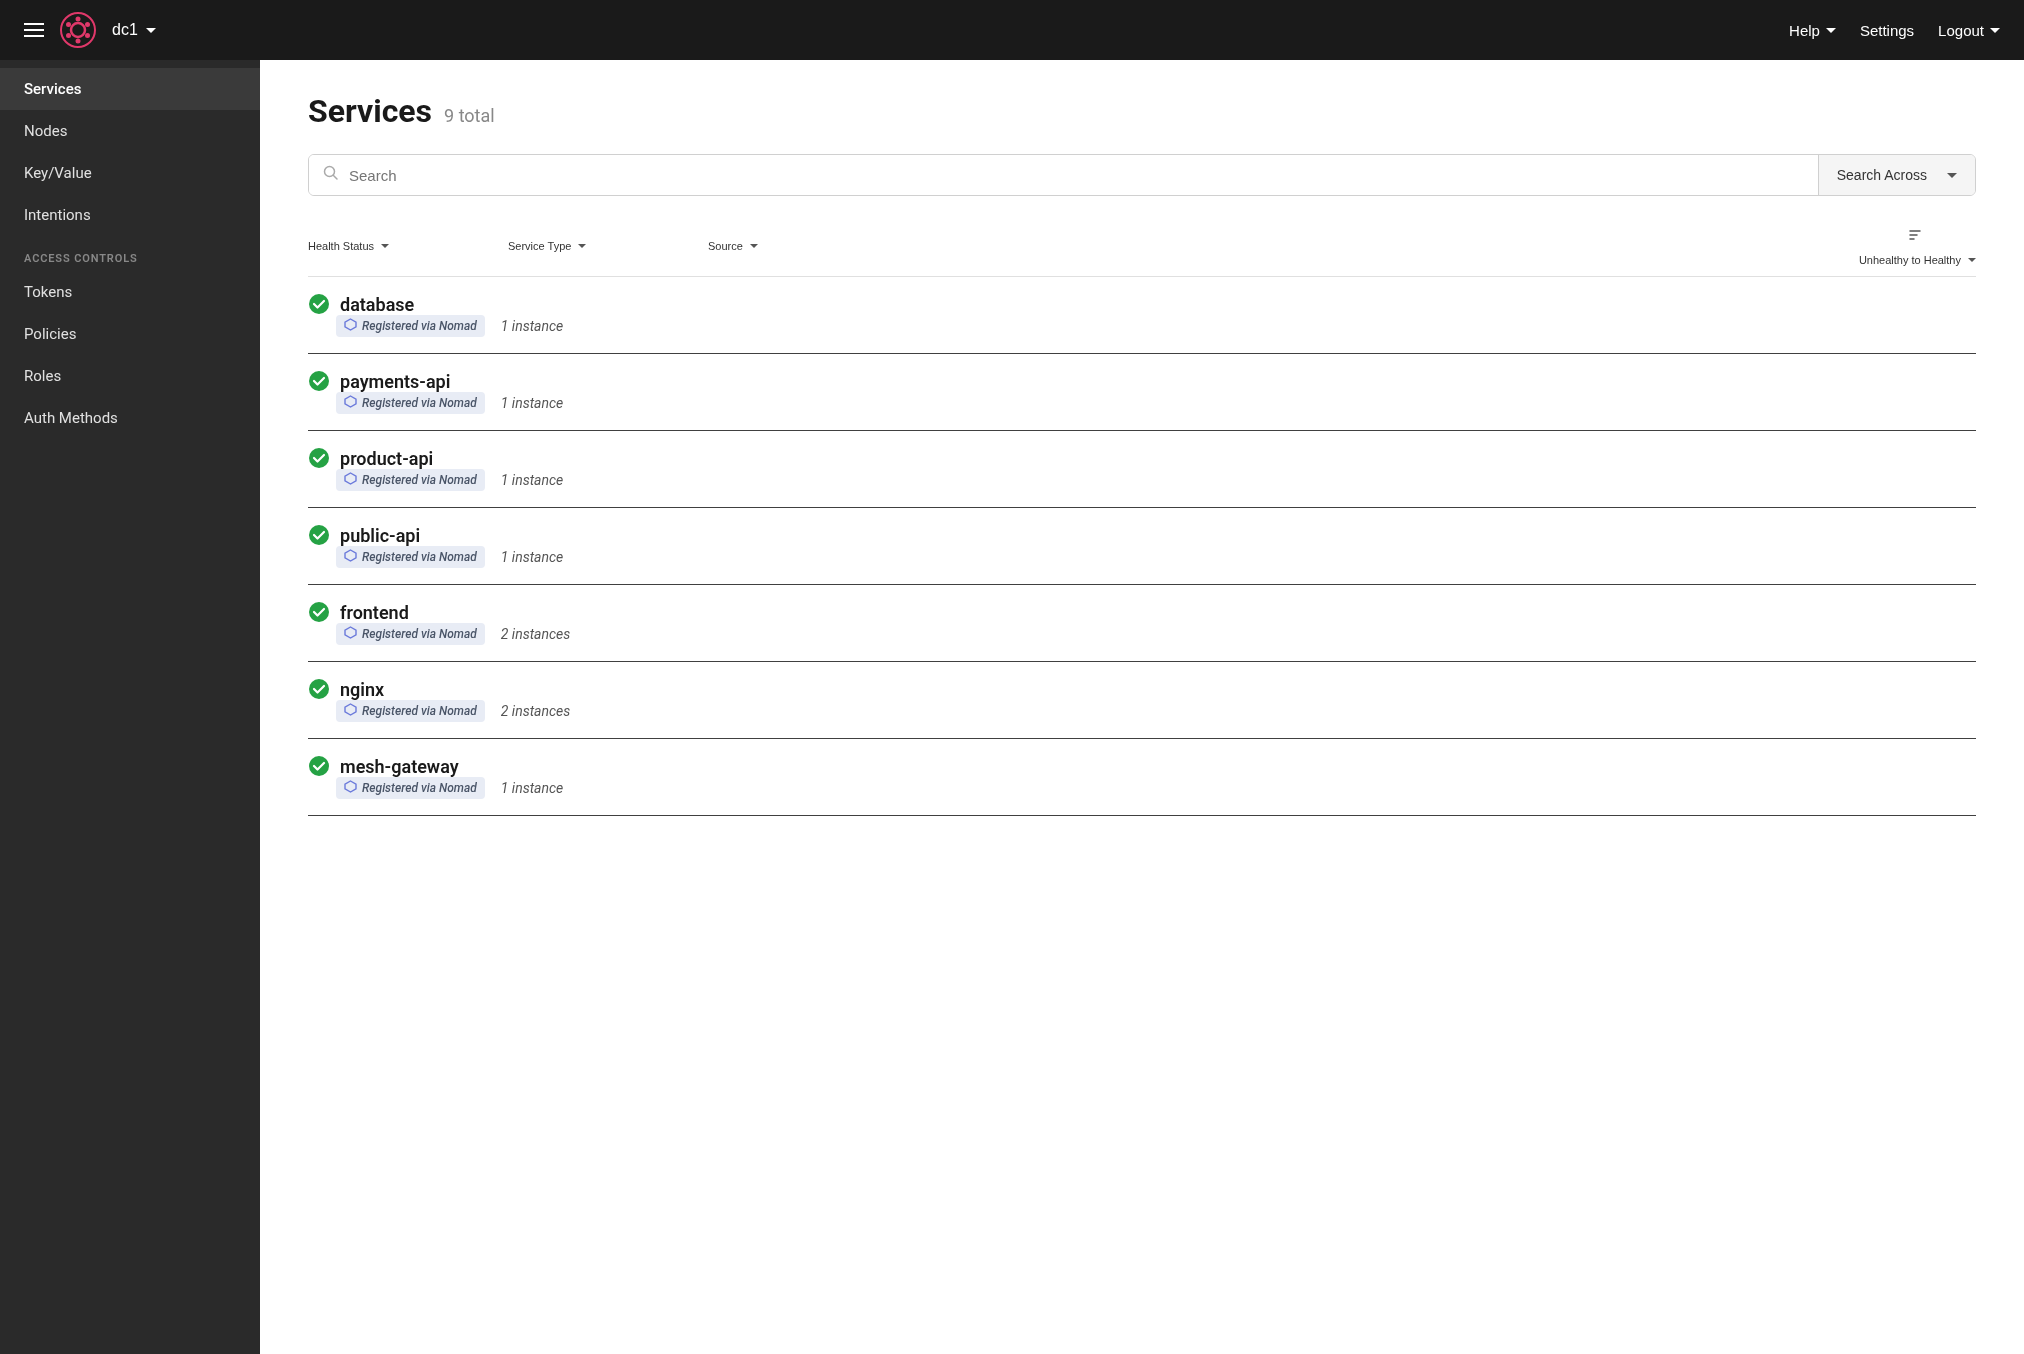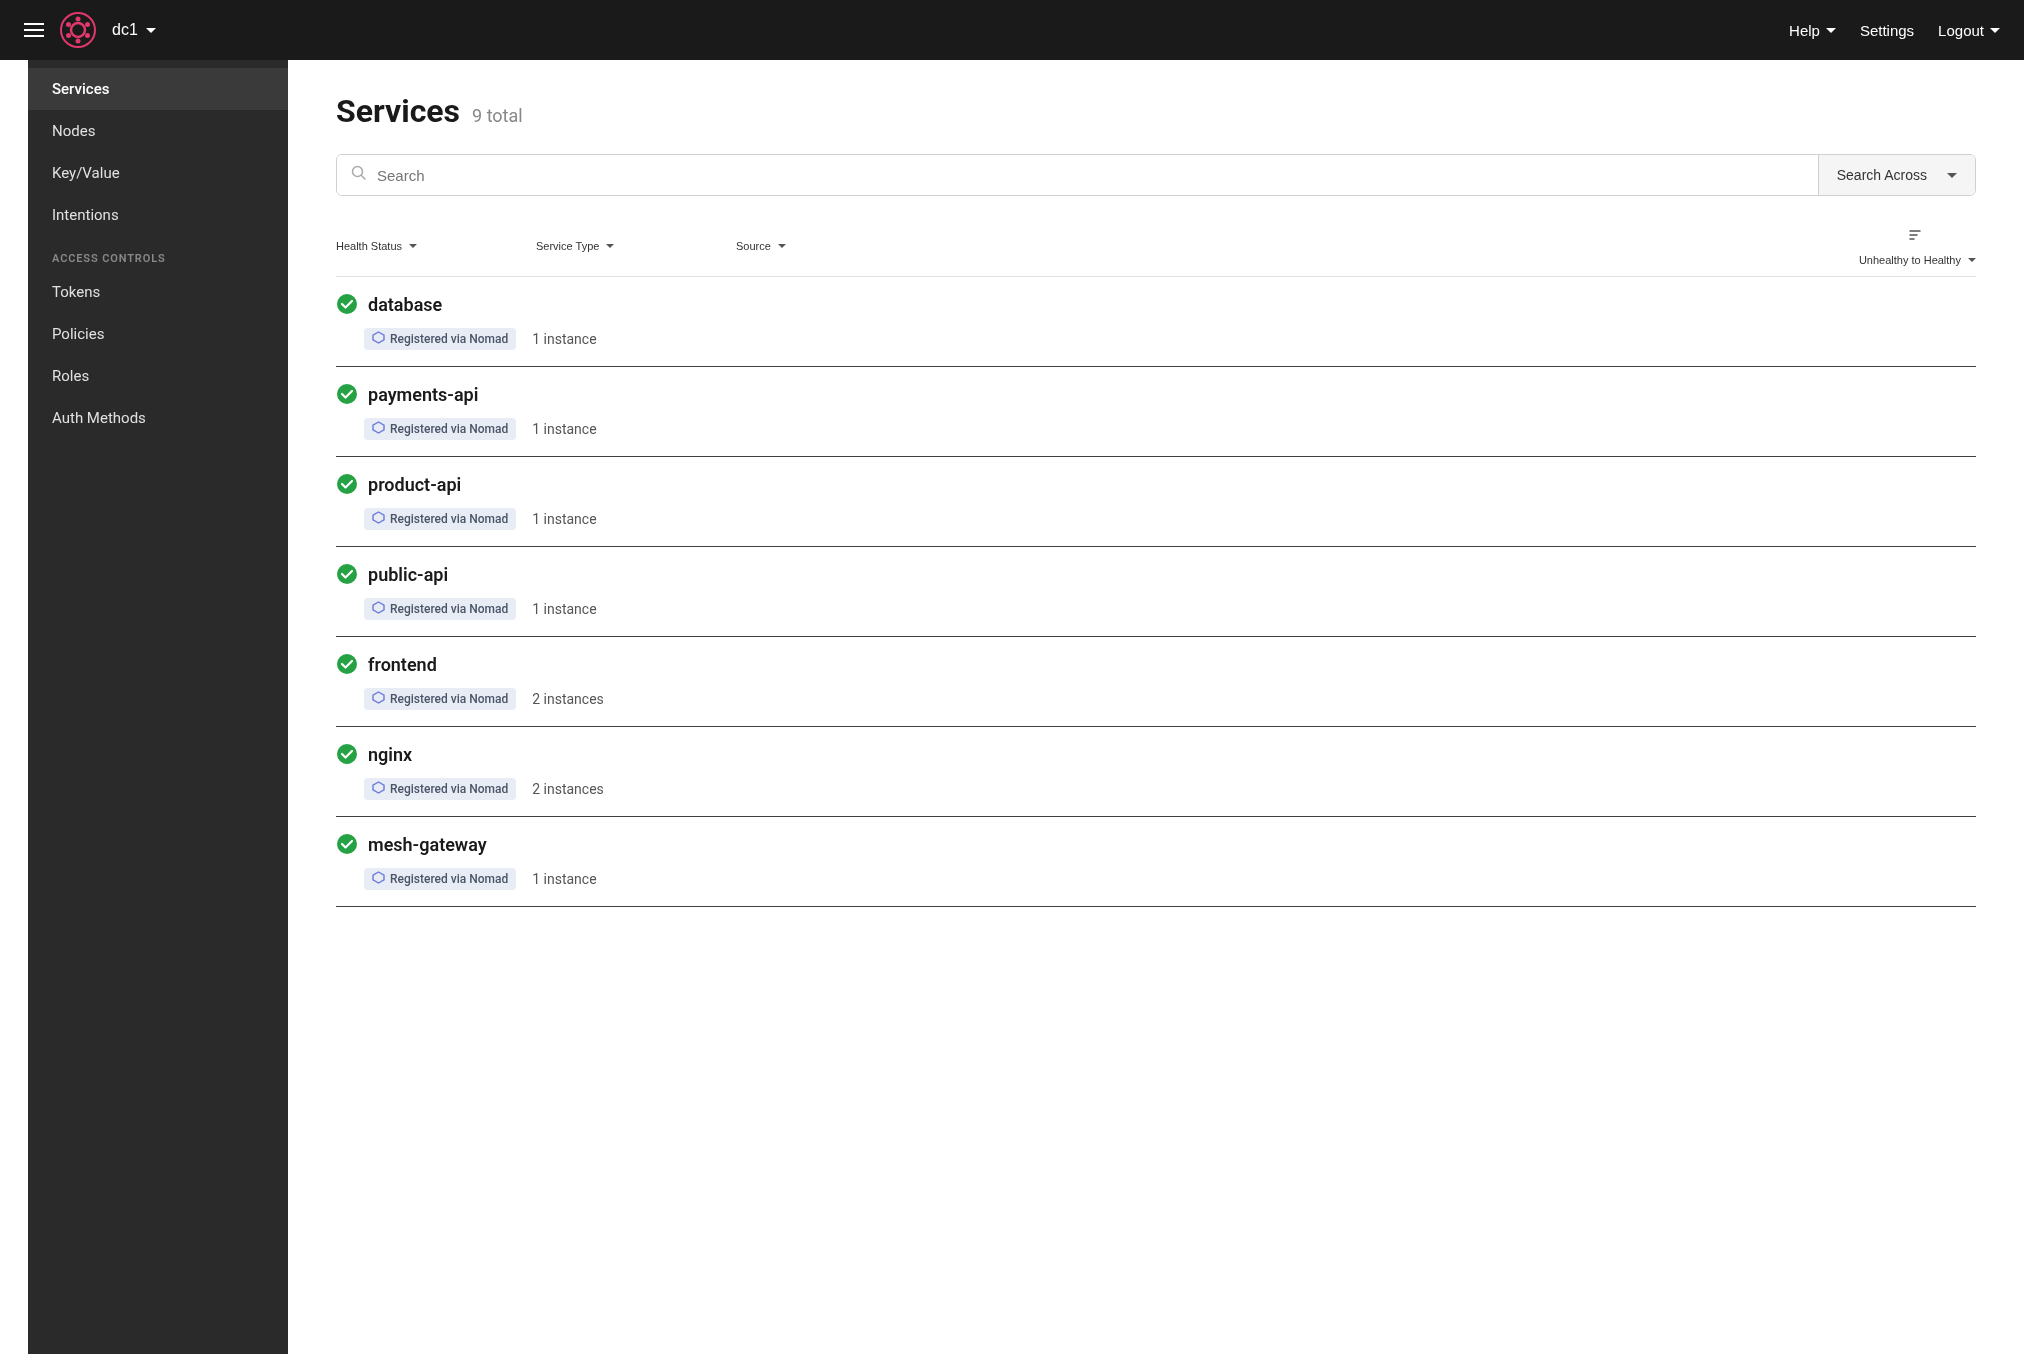--- a/index.html
+++ b/index.html
@@ -27,21 +27,21 @@
       background: transparent; border: none; color: #fff;
     }
     .topnav-right { display: flex; align-items: center; gap: 24px; }
     .topnav-right button {
       background: transparent; border: none; color: #fff;
       font-size: 15px; cursor: pointer; display: flex; align-items: center; gap: 4px;
     }
     .chevron-down { display: inline-block; width: 0; height: 0; border-left: 5px solid transparent; border-right: 5px solid transparent; border-top: 5px solid #fff; vertical-align: middle; margin-left: 2px; }
 
     
-    .layout { display: flex; flex: 1; overflow: hidden; padding-left: 28px; }
+    .layout { display: flex; flex: 1; overflow: hidden; }
 
     
     .sidebar {
       width: 260px;
       background: #2a2a2a;
       color: #fff;
       flex-shrink: 0;
       overflow-y: auto;
       padding-top: 8px;
     }
@@ -105,21 +105,21 @@
     }
     .filter-btn .chevron-sm { display: inline-block; width: 0; height: 0; border-left: 4px solid transparent; border-right: 4px solid transparent; border-top: 4px solid #555; margin-left: 2px; }
 
     
     .service-row {
       display: flex; flex-direction: column;
       padding: 16px 0;
       border-bottom: 1px solid #404040;
     }
     .service-row-top { display: flex; align-items: center; gap: 10px; }
-    .service-row-sub { display: flex; align-items: center; gap: 16px; margin-top: 13px; padding-left: 28px; }
+    .service-row-sub { display: flex; align-items: center; gap: 16px; margin-top: 0; padding-left: 28px; font-style: italic; }
     .service-name { font-size: 18px; font-weight: 600; color: #1a1a1a; }
     .health-icon { display: inline-flex; align-items: center; justify-content: center; width: 22px; height: 22px; }
     .health-green { color: #25a244; font-size: 22px; }
     .nomad-badge {
       display: inline-flex; align-items: center; gap: 5px;
       background: #e8ecf5; color: #4a5568;
       font-size: 12px; font-weight: 500;
       padding: 3px 8px; border-radius: 4px;
     }
     .nomad-badge .nomad-icon { font-size: 12px; color: #6b7adb; }

